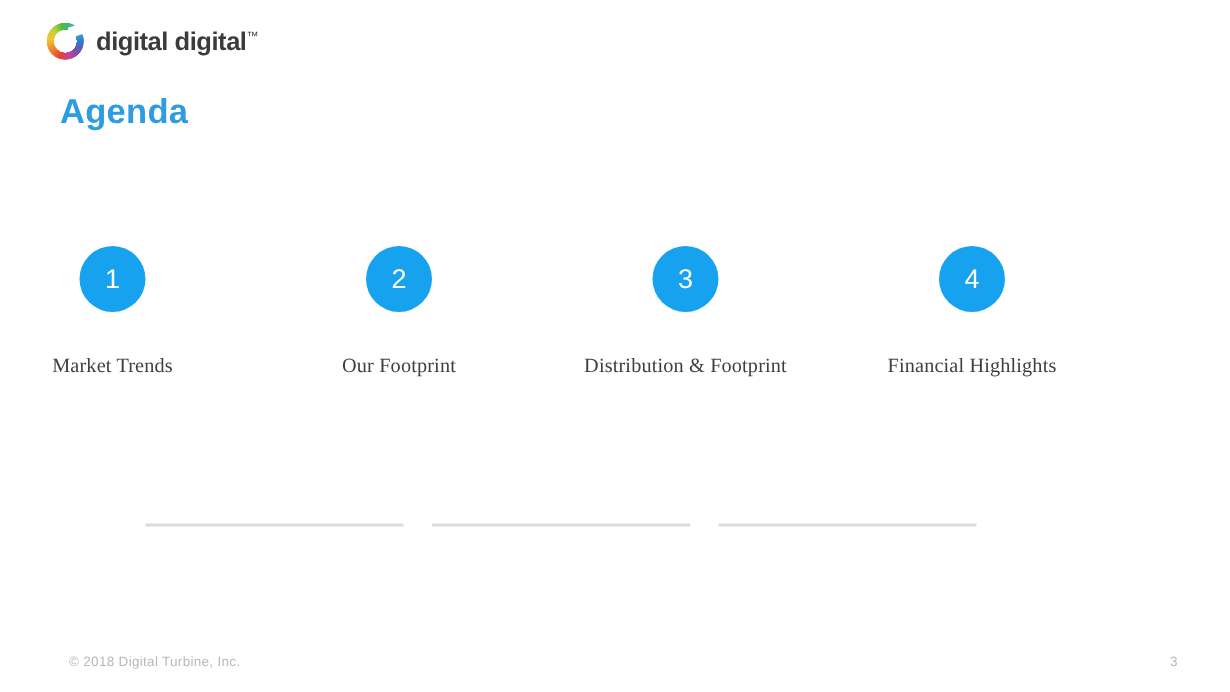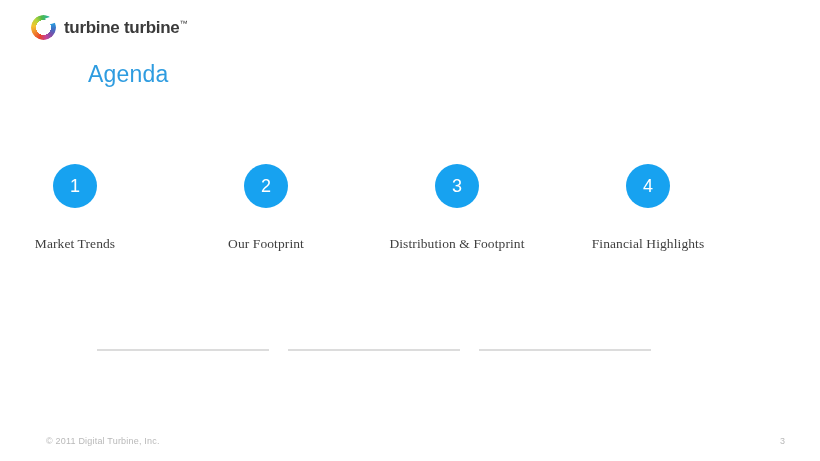--- a/index.html
+++ b/index.html
@@ -77,23 +77,22 @@
     color: #3b3b3b;
   }
 
   
   .page-title {
     position: absolute;
     left: 40px;
     top: 61px;
     font-size: 23px;
     color: #2e9ce0;
-    font-weight: normal;
+    font-weight: bold;
     letter-spacing: 0.2px;
-    margin-left: 48px;
   }
 
   
   .steps {
     position: absolute;
     left: 0;
     top: 164px;
     width: 820px;
     height: 100px;
   }
@@ -163,21 +162,21 @@
 </head>
 <body>
 
 <div class="slide">
 
   <div class="logo">
     <div class="logo-mark-wrap">
       <div class="logo-mark"></div>
       <div class="logo-notch"></div>
     </div>
-    <div class="logo-text"><span>turbine turbine</span><span class="logo-tm">™</span></div>
+    <div class="logo-text"><span>digital digital</span><span class="logo-tm">™</span></div>
   </div>
 
   <div class="page-title">Agenda</div>
 
   <div class="steps">
 
     <div class="connector conn-1"></div>
     <div class="connector conn-2"></div>
     <div class="connector conn-3"></div>
 
@@ -196,16 +195,16 @@
       <div class="step-label">Distribution  &amp; Footprint</div>
     </div>
 
     <div class="step step-4">
       <div class="step-circle">4</div>
       <div class="step-label">Financial  Highlights</div>
     </div>
 
   </div>
 
-  <div class="footer-copyright">© 2011 Digital Turbine, Inc.</div>
+  <div class="footer-copyright">© 2018 Digital Turbine, Inc.</div>
   <div class="footer-pagenum">3</div>
 
 </div>
 
 </body></html>

